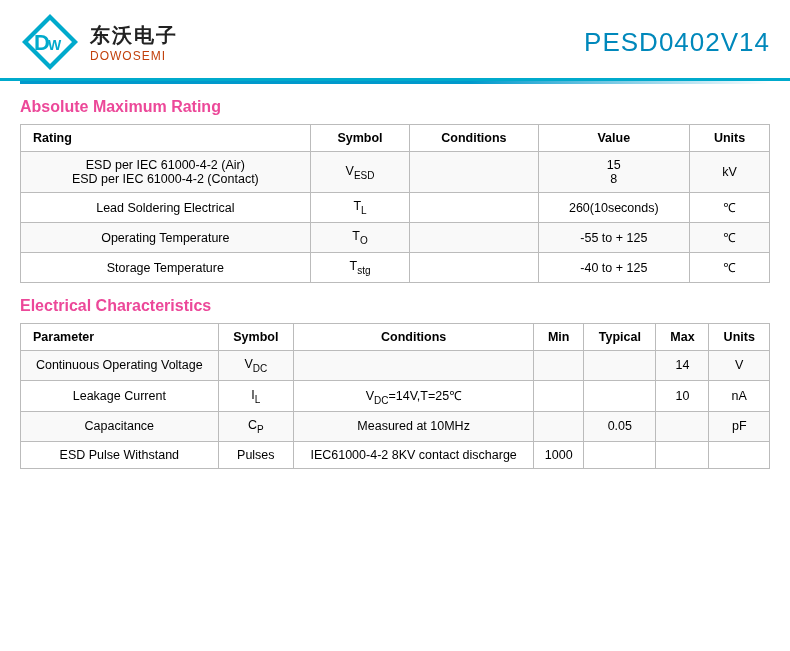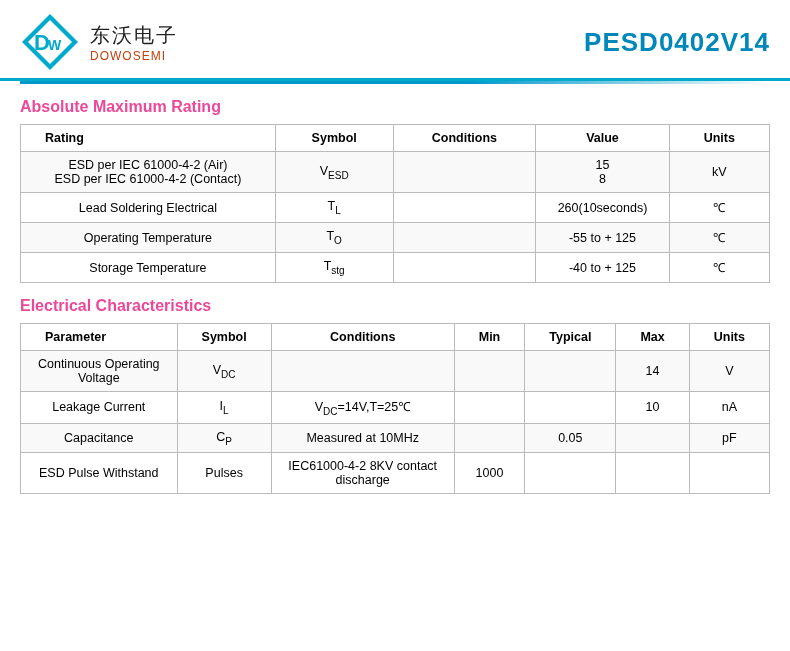--- a/index.html
+++ b/index.html
@@ -32,31 +32,31 @@
       height: 60px;
     }
     .logo-text {
       display: flex;
       flex-direction: column;
       justify-content: center;
     }
     .logo-cn {
       font-size: 20px;
       color: #222;
-      font-weight: normal;
+      font-weight: bold;
       letter-spacing: 2px;
     }
     .logo-en {
       font-size: 12px;
       color: #c2410c;
       letter-spacing: 1px;
     }
     .part-number {
       font-size: 26px;
-      font-weight: bold;
+      font-weight: normal;
       color: #0088bb;
       letter-spacing: 1px;
     }
 
     
     .blue-bar {
       height: 3px;
       background: linear-gradient(to right, #0099cc 60%, #fff 100%);
       margin: 0 20px 14px 20px;
     }
@@ -78,21 +78,21 @@
     table {
       width: 100%;
       border-collapse: collapse;
       margin-bottom: 10px;
       font-size: 12.5px;
     }
     th {
       background: #fff;
       font-weight: bold;
       border: 1px solid #bbb;
-      padding: 6px 24px;
+      padding: 6px 12px;
       text-align: center;
       vertical-align: middle;
     }
     th.left { text-align: left; }
     td {
       border: 1px solid #bbb;
       padding: 6px 8px;
       vertical-align: middle;
       text-align: center;
     }

